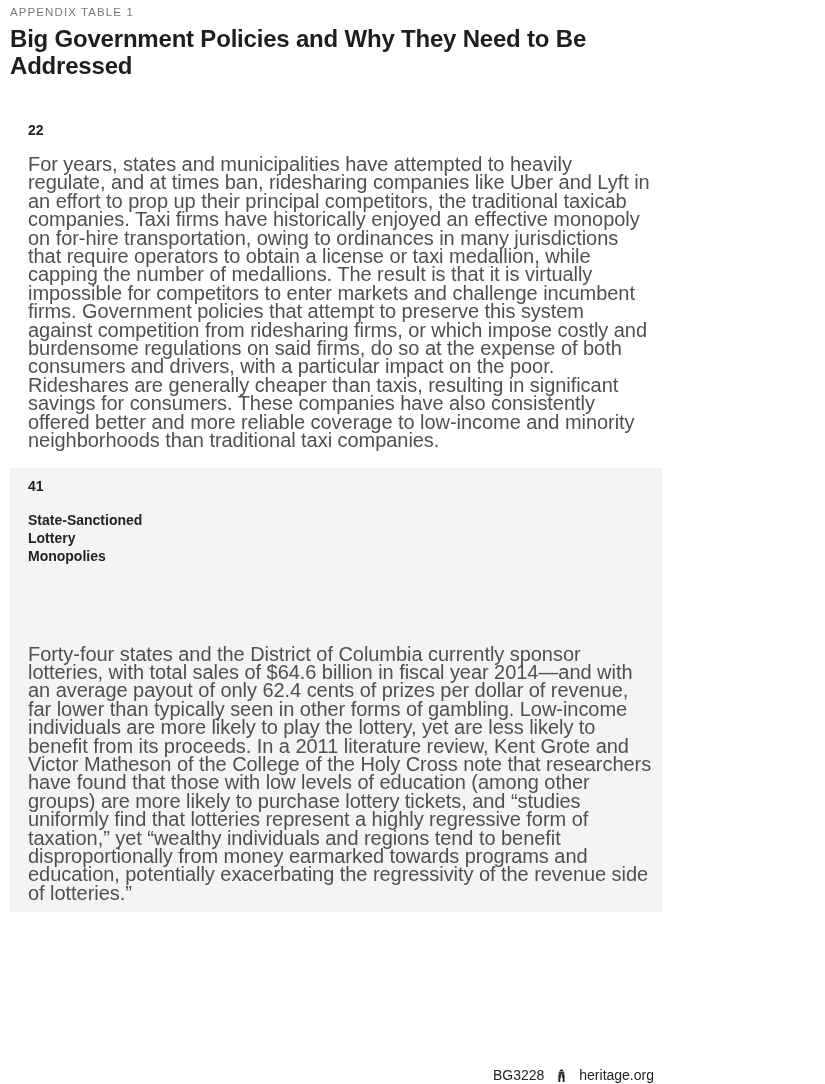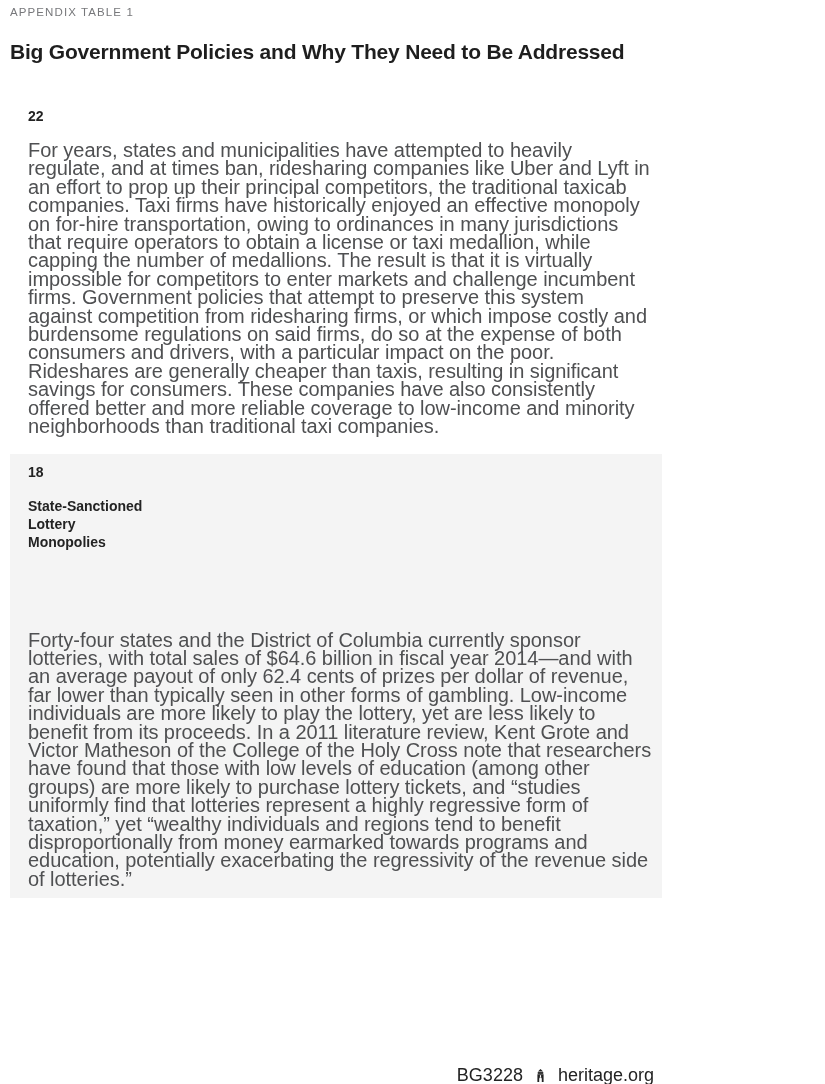--- a/index.html
+++ b/index.html
@@ -17,22 +17,22 @@
     padding: 4px 2px 0 10px;
   }
   .eyebrow {
     font-size: 11.5px;
     letter-spacing: 1.1px;
     color: var(--eyebrow, #77787b);
     font-weight: 400;
     padding-top: 2px;
   }
   .page-title {
-    margin-top: 20px;
-    font-size: 21px;
+    margin-top: 7px;
+    font-size: 24px;
     line-height: 27px;
     font-weight: 700;
     color: var(--title, #1e1e1e);
     letter-spacing: -0.2px;
   }
   .appendix-table { margin-top: 33px; }
   .t-row {
     display: flex;
     align-items: flex-start;
     padding: 9px 10px 10px 18px;
@@ -62,21 +62,21 @@
     font-size: 20px;
     font-weight: 400;
     color: var(--body, #4f5052);
     line-height: 18.4px;
     letter-spacing: -0.05px;
   }
   .page-footer {
     position: absolute;
     right: 10px;
     bottom: 1px;
-    font-size: 18px;
+    font-size: 14px;
     color: var(--label, #232323);
     display: flex;
     align-items: center;
     gap: 11px;
     line-height: 16px;
     margin-top: 6px;
   }
   .logo-icon {
     display: inline-block;
     width: 13px;
@@ -94,21 +94,21 @@
   <h1 class="page-title">Big Government Policies and Why They Need to Be Addressed</h1>
 
   <div class="appendix-table">
 
     <div class="t-row">
       <div class="cell-num">22</div>
       <div class="cell-desc">For years, states and municipalities have attempted to heavily regulate, and at times ban, ridesharing companies like Uber and Lyft in an effort to prop up their principal competitors, the traditional taxicab companies. Taxi firms have historically enjoyed an effective monopoly on for-hire transportation, owing to ordinances in many jurisdictions that require operators to obtain a license or taxi medallion, while capping the number of medallions. The result is that it is virtually impossible for competitors to enter markets and challenge incumbent firms. Government policies that attempt to preserve this system against competition from ridesharing firms, or which impose costly and burdensome regulations on said firms, do so at the expense of both consumers and drivers, with a particular impact on the poor. Rideshares are generally cheaper than taxis, resulting in significant savings for consumers. These companies have also consistently offered better and more reliable coverage to low-income and minority neighborhoods than traditional taxi companies.</div>
     </div>
 
     <div class="t-row shaded">
-      <div class="cell-num">18</div>
+      <div class="cell-num">41</div>
       <div class="cell-label">State-Sanctioned Lottery Monopolies</div>
       <div class="cell-desc">Forty-four states and the District of Columbia currently sponsor lotteries, with total sales of $64.6 billion in fiscal year 2014—and with an average payout of only 62.4 cents of prizes per dollar of revenue, far lower than typically seen in other forms of gambling. Low-income individuals are more likely to play the lottery, yet are less likely to benefit from its proceeds. In a 2011 literature review, Kent Grote and Victor Matheson of the College of the Holy Cross note that researchers have found that those with low levels of education (among other groups) are more likely to purchase lottery tickets, and “studies uniformly find that lotteries represent a highly regressive form of taxation,” yet “wealthy individuals and regions tend to benefit disproportionally from money earmarked towards programs and education, potentially exacerbating the regressivity of the revenue side of lotteries.”</div>
     </div>
 
   </div>
 
   <div class="page-footer">
     <span>BG3228</span>
     <span class="logo-icon">
       <svg viewBox="0 0 16 16" xmlns="http://www.w3.org/2000/svg" aria-hidden="true">

